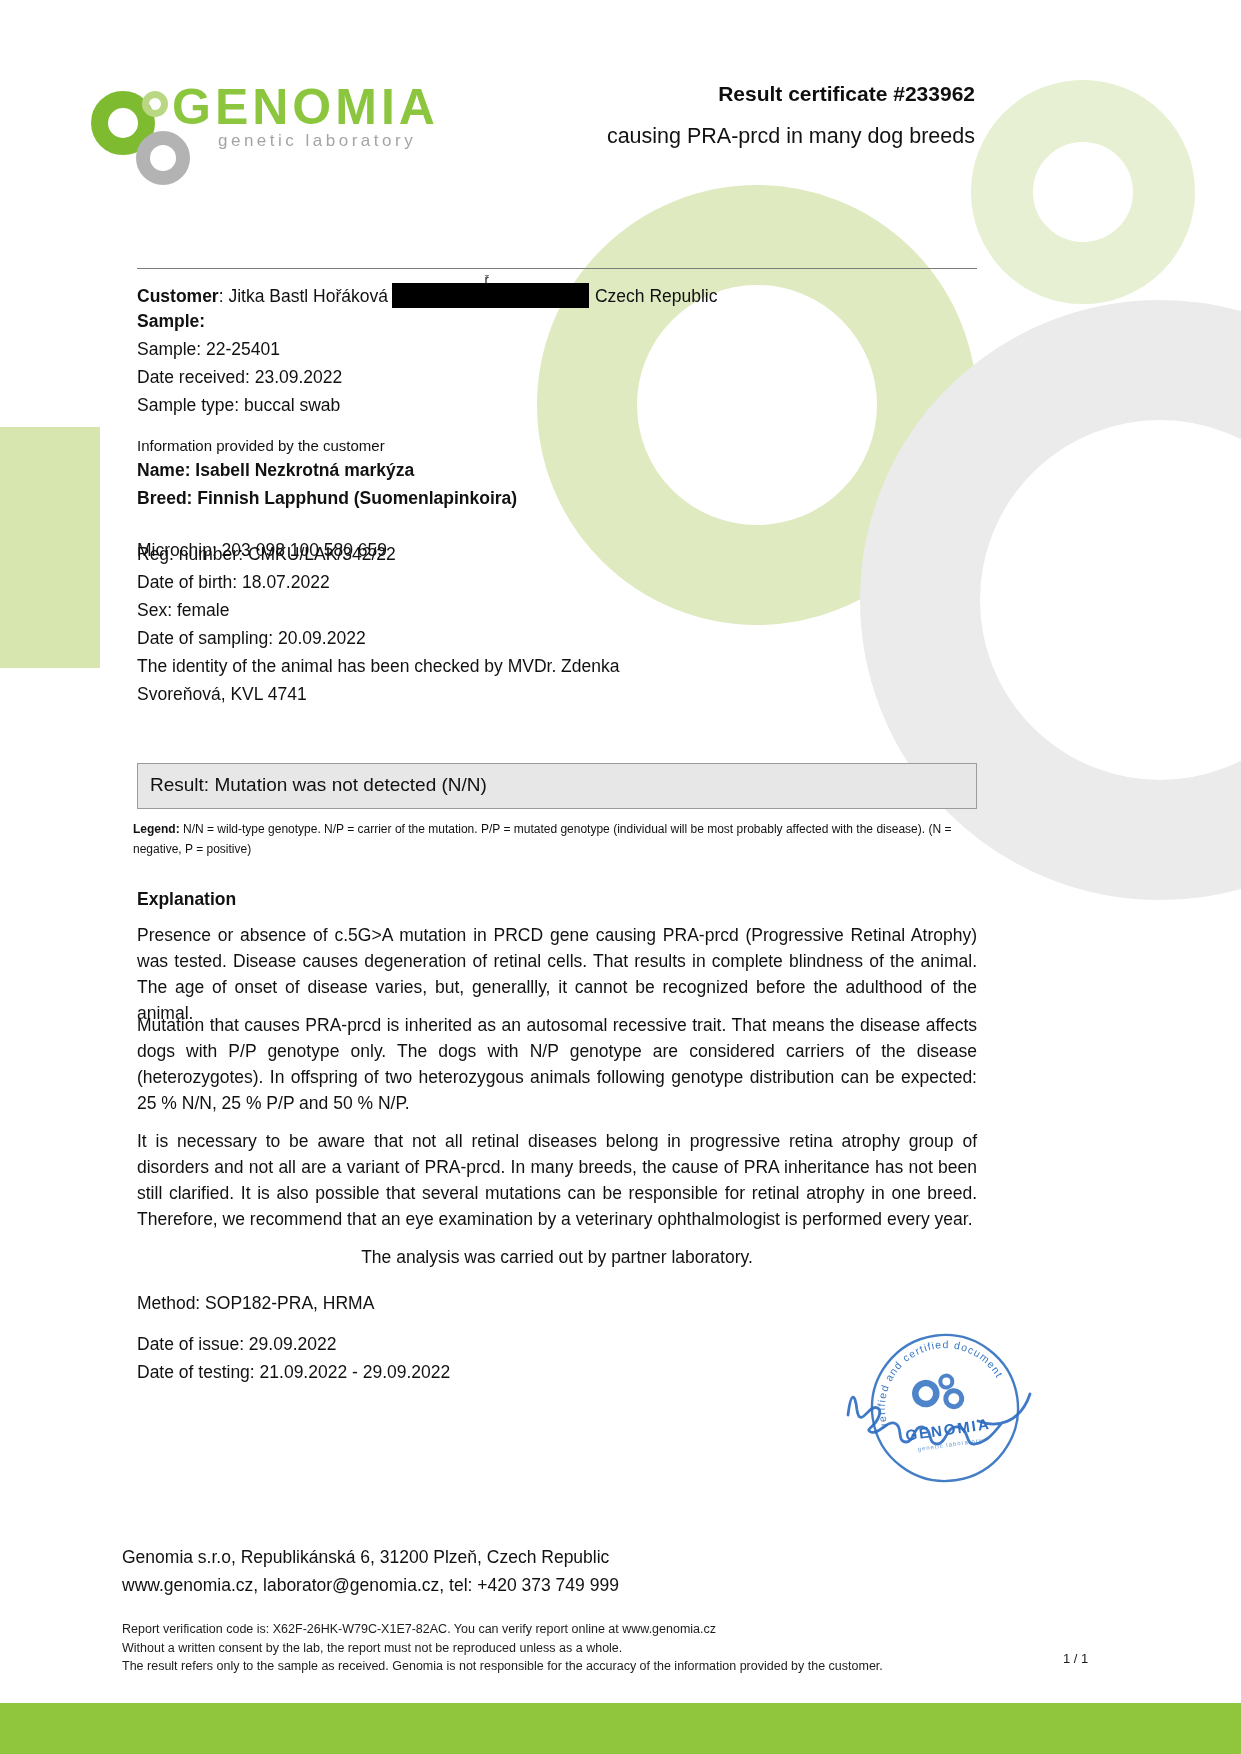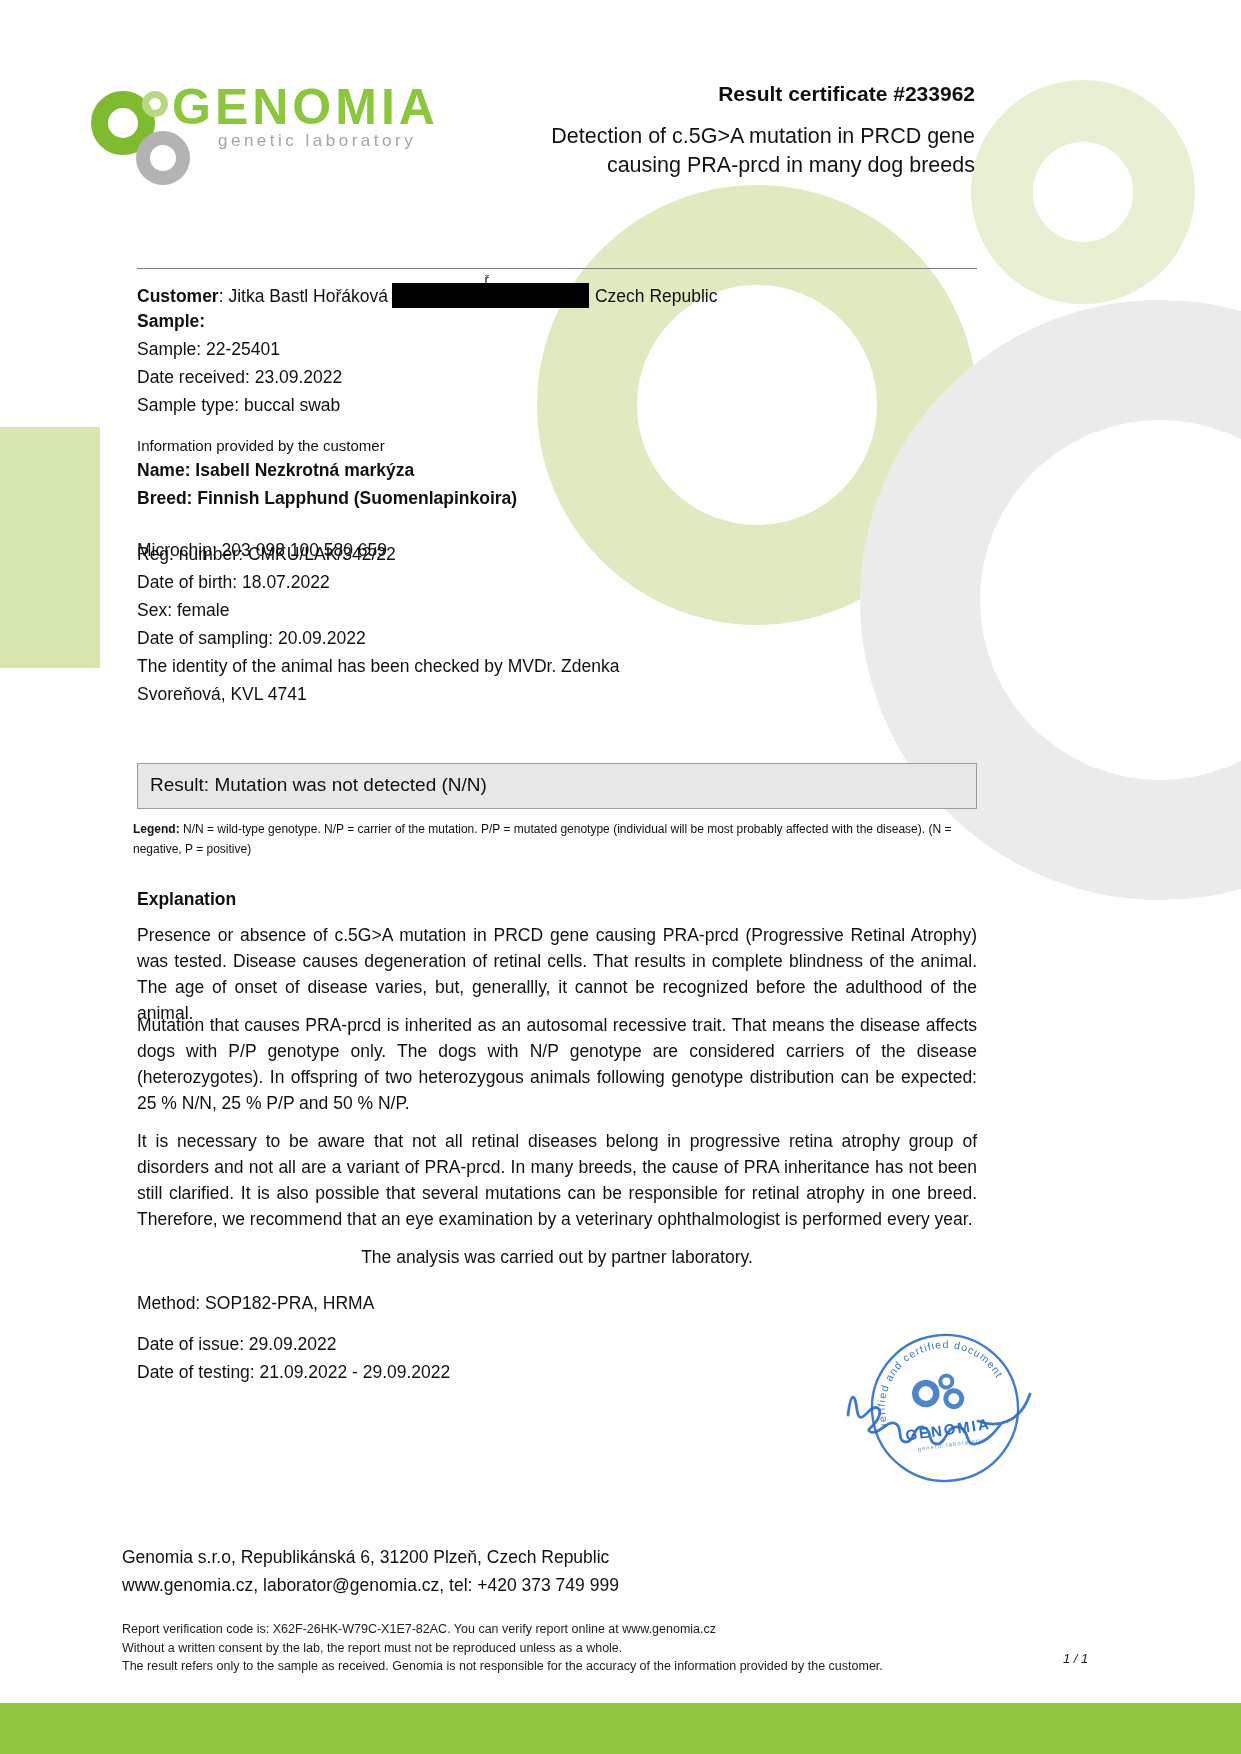--- a/index.html
+++ b/index.html
@@ -52,21 +52,21 @@
   .p2 { top:1012px; }
   .p3 { top:1128px; }
   .p4 { top:1244px; text-align:center; }
   .p5 { top:1290px; text-align:left; }
   .dates { position:absolute; left:137px; top:1330px; font-size:17.5px; line-height:28px; }
 
   .stamp { position:absolute; left:820px; top:1325px; width:250px; height:175px; }
 
   .addr { position:absolute; left:122px; top:1543px; font-size:17.5px; line-height:28px; }
   .fine { position:absolute; left:122px; top:1620px; font-size:12.5px; line-height:18.5px; color:#1c1c1c; }
-  .pageno { position:absolute; left:1063px; top:1651px; font-size:13px; color:#1c1c1c;font-style:italic; }
+  .pageno { position:absolute; left:1063px; top:1651px; font-size:13px; color:#1c1c1c; }
 </style>
 </head>
 <body>
 
 <div class="page">
 
   <div class="ring ring-a"></div>
   <div class="ring ring-b"></div>
   <div class="ring ring-c"></div>
   <div class="left-block"></div>
@@ -74,21 +74,20 @@
   <div>
     <div class="ring logo-ring-green"></div>
     <div class="ring logo-ring-lite"></div>
     <div class="ring logo-ring-gray"></div>
     <div class="abs logo-word">GENOMIA</div>
     <div class="abs logo-tag">genetic laboratory</div>
   </div>
 
   <div class="abs cert-title">Result certificate #233962</div>
   <div class="abs cert-sub">
-    <div>Detection of c.5G&gt;A mutation in PRCD gene</div>
     <div>causing PRA-prcd in many dog breeds</div>
   </div>
 
   <div class="rule"></div>
 
   <div class="line" style="top:283px;">
     <span class="b">Customer</span><span>: Jitka Bastl Hořáková</span><span class="redaction"><span class="peek">ř</span></span><span>Czech Republic</span>
   </div>
   <div class="line b" style="top:311px;">Sample:</div>
   <div class="line" style="top:339px;">Sample: 22-25401</div>

